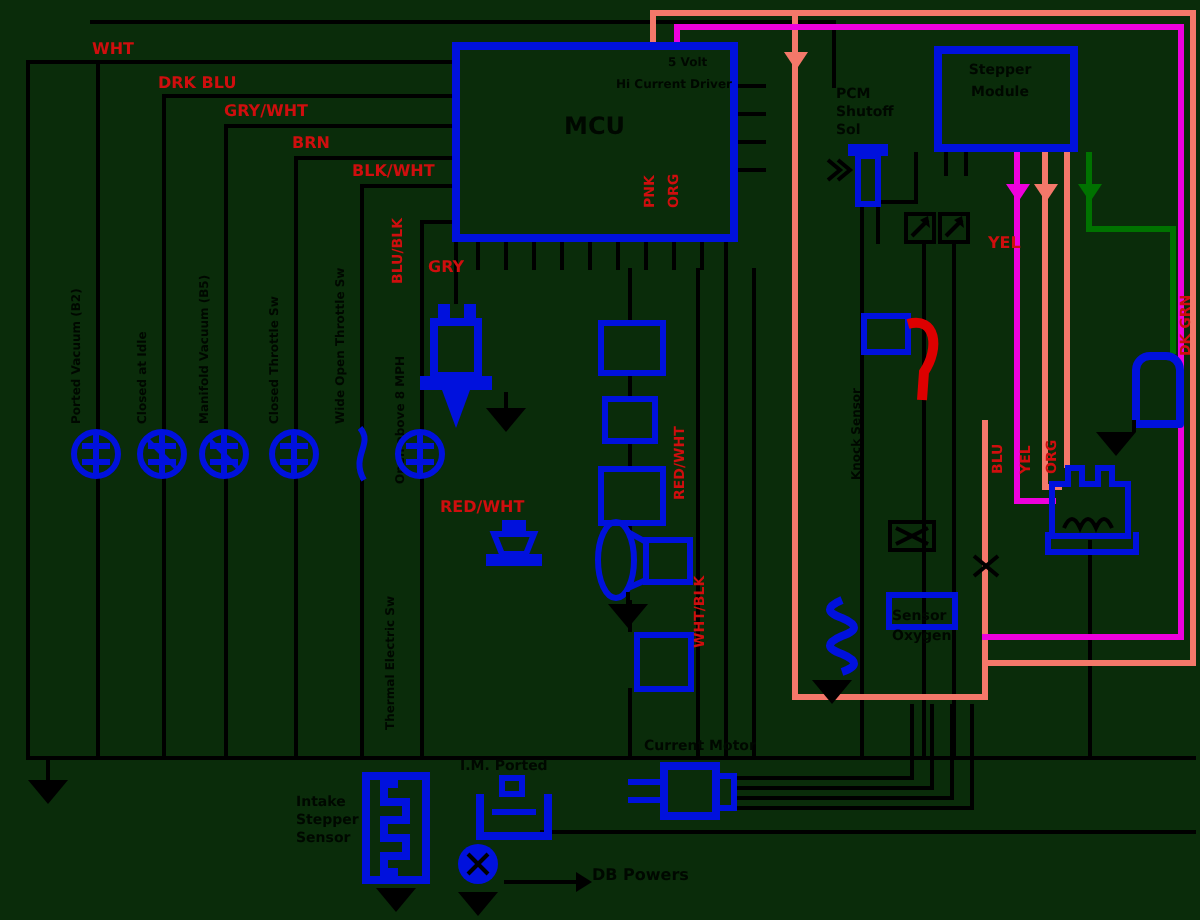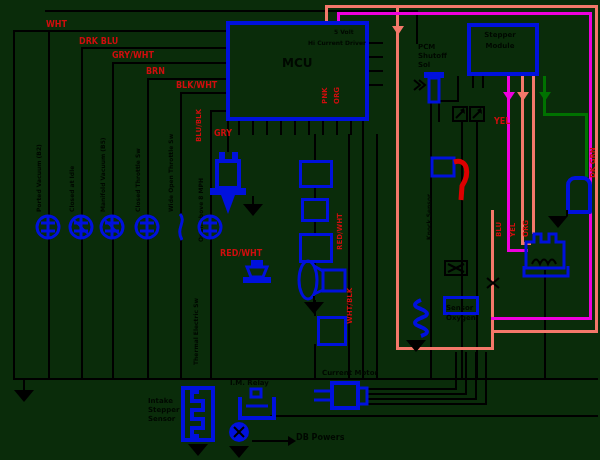--- a/index.html
+++ b/index.html
@@ -289,21 +289,21 @@
 
   <div class="blk" style="left:148px;top:398px;">Intake</div>
   <div class="blk" style="left:148px;top:407px;">Stepper</div>
   <div class="blk" style="left:148px;top:416px;">Sensor</div>
   <svg style="left:181px;top:386px;" width="34" height="56">
     <rect x="2" y="2" width="30" height="52" fill="none" stroke="#0011dd" stroke-width="4"></rect>
     <path d="M18,6 h-7 v9 h11 v9 h-11 v9 h11 v9 h-11 v8 h7" fill="none" stroke="#0011dd" stroke-width="4"></path>
   </svg>
   <div class="gnd" style="left:188px;top:444px;"></div>
 
-  <div class="blk" style="left:230px;top:380px;">I.M. Relay</div>
+  <div class="blk" style="left:230px;top:380px;">I.M. Ported</div>
   <svg style="left:238px;top:388px;" width="38" height="32">
     <rect x="13" y="1" width="10" height="8" fill="none" stroke="#0011dd" stroke-width="3"></rect>
     <path d="M2,9 L2,30 L36,30 L36,9" fill="none" stroke="#0011dd" stroke-width="4"></path>
     <line x1="8" y1="18" x2="30" y2="18" stroke="#0011dd" stroke-width="3"></line>
   </svg>
   <svg style="left:227px;top:420px;" width="24" height="24">
     <circle cx="12" cy="12" r="10" fill="#0011dd"></circle>
     <line x1="7" y1="7" x2="17" y2="17" stroke="#000" stroke-width="2"></line>
     <line x1="17" y1="7" x2="7" y2="17" stroke="#000" stroke-width="2"></line>
   </svg>

